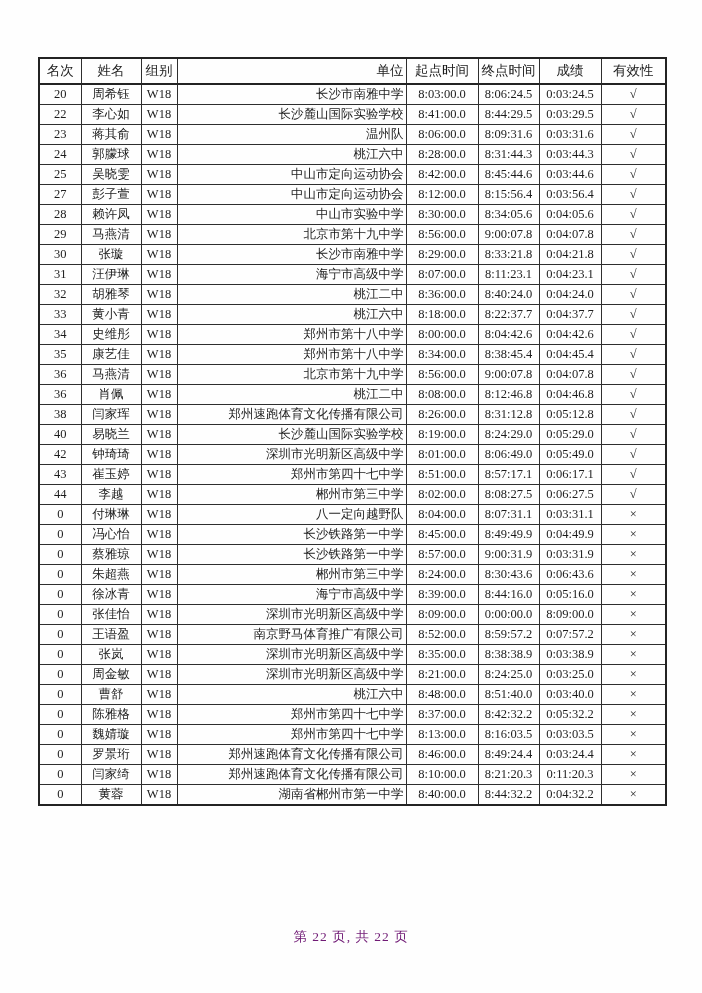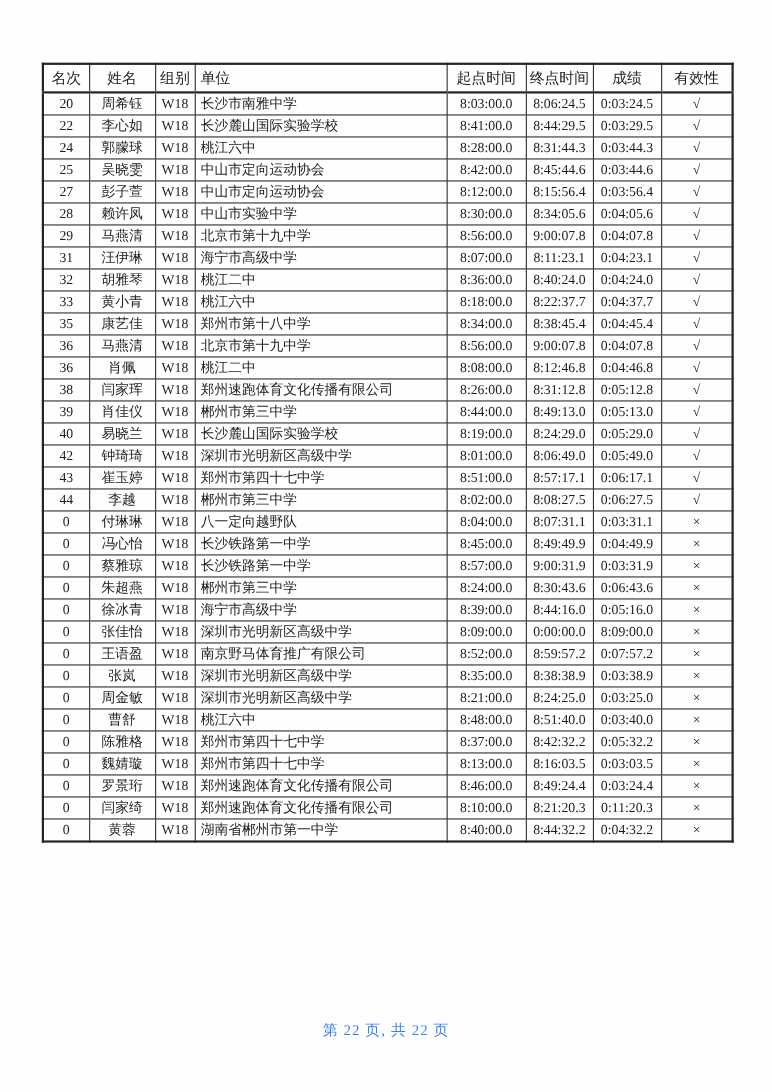--- a/index.html
+++ b/index.html
@@ -38,32 +38,32 @@
     overflow: hidden;
   }
   table.results thead th {
     height: 24px;
     line-height: 24px;
     font-size: 13.5px;
     border-bottom: 2px solid #232323;
   }
   table.results th.unit-col,
   table.results td.unit-col {
-    text-align: left;
+    text-align: right;
     padding-left: 5px;
   }
   .footer {
     position: absolute;
     left: 0;
     top: 928px;
     width: 100%;
     text-align: center;
     font-size: 13.5px;
     letter-spacing: 1px;
-    color: #3b82f6;
+    color: #701a75;
   }
 </style>
 </head>
 <body>
 
 <div class="page">
 
   <table class="results">
     <colgroup>
       <col style="width:42px">
@@ -102,20 +102,30 @@
           <td>22</td>
           <td>李心如</td>
           <td>W18</td>
           <td class="unit-col">长沙麓山国际实验学校</td>
           <td>8:41:00.0</td>
           <td>8:44:29.5</td>
           <td>0:03:29.5</td>
           <td>√</td>
         </tr>
         <tr>
+          <td>23</td>
+          <td>蒋其俞</td>
+          <td>W18</td>
+          <td class="unit-col">温州队</td>
+          <td>8:06:00.0</td>
+          <td>8:09:31.6</td>
+          <td>0:03:31.6</td>
+          <td>√</td>
+        </tr>
+        <tr>
           <td>24</td>
           <td>郭朦球</td>
           <td>W18</td>
           <td class="unit-col">桃江六中</td>
           <td>8:28:00.0</td>
           <td>8:31:44.3</td>
           <td>0:03:44.3</td>
           <td>√</td>
         </tr>
         <tr>
@@ -152,20 +162,30 @@
           <td>29</td>
           <td>马燕清</td>
           <td>W18</td>
           <td class="unit-col">北京市第十九中学</td>
           <td>8:56:00.0</td>
           <td>9:00:07.8</td>
           <td>0:04:07.8</td>
           <td>√</td>
         </tr>
         <tr>
+          <td>30</td>
+          <td>张璇</td>
+          <td>W18</td>
+          <td class="unit-col">长沙市南雅中学</td>
+          <td>8:29:00.0</td>
+          <td>8:33:21.8</td>
+          <td>0:04:21.8</td>
+          <td>√</td>
+        </tr>
+        <tr>
           <td>31</td>
           <td>汪伊琳</td>
           <td>W18</td>
           <td class="unit-col">海宁市高级中学</td>
           <td>8:07:00.0</td>
           <td>8:11:23.1</td>
           <td>0:04:23.1</td>
           <td>√</td>
         </tr>
         <tr>
@@ -182,20 +202,30 @@
           <td>33</td>
           <td>黄小青</td>
           <td>W18</td>
           <td class="unit-col">桃江六中</td>
           <td>8:18:00.0</td>
           <td>8:22:37.7</td>
           <td>0:04:37.7</td>
           <td>√</td>
         </tr>
         <tr>
+          <td>34</td>
+          <td>史维彤</td>
+          <td>W18</td>
+          <td class="unit-col">郑州市第十八中学</td>
+          <td>8:00:00.0</td>
+          <td>8:04:42.6</td>
+          <td>0:04:42.6</td>
+          <td>√</td>
+        </tr>
+        <tr>
           <td>35</td>
           <td>康艺佳</td>
           <td>W18</td>
           <td class="unit-col">郑州市第十八中学</td>
           <td>8:34:00.0</td>
           <td>8:38:45.4</td>
           <td>0:04:45.4</td>
           <td>√</td>
         </tr>
         <tr>
@@ -219,30 +249,20 @@
           <td>√</td>
         </tr>
         <tr>
           <td>38</td>
           <td>闫家珲</td>
           <td>W18</td>
           <td class="unit-col">郑州速跑体育文化传播有限公司</td>
           <td>8:26:00.0</td>
           <td>8:31:12.8</td>
           <td>0:05:12.8</td>
-          <td>√</td>
-        </tr>
-        <tr>
-          <td>39</td>
-          <td>肖佳仪</td>
-          <td>W18</td>
-          <td class="unit-col">郴州市第三中学</td>
-          <td>8:44:00.0</td>
-          <td>8:49:13.0</td>
-          <td>0:05:13.0</td>
           <td>√</td>
         </tr>
         <tr>
           <td>40</td>
           <td>易晓兰</td>
           <td>W18</td>
           <td class="unit-col">长沙麓山国际实验学校</td>
           <td>8:19:00.0</td>
           <td>8:24:29.0</td>
           <td>0:05:29.0</td>

